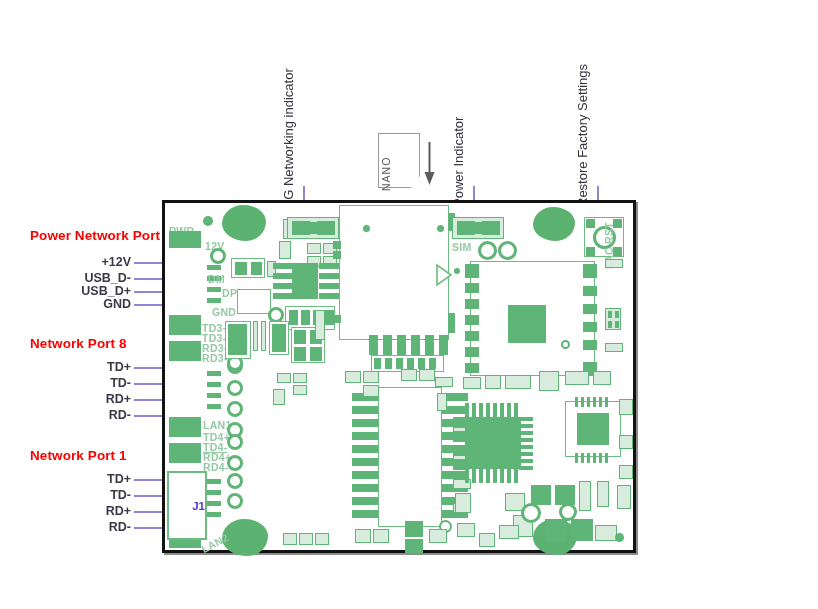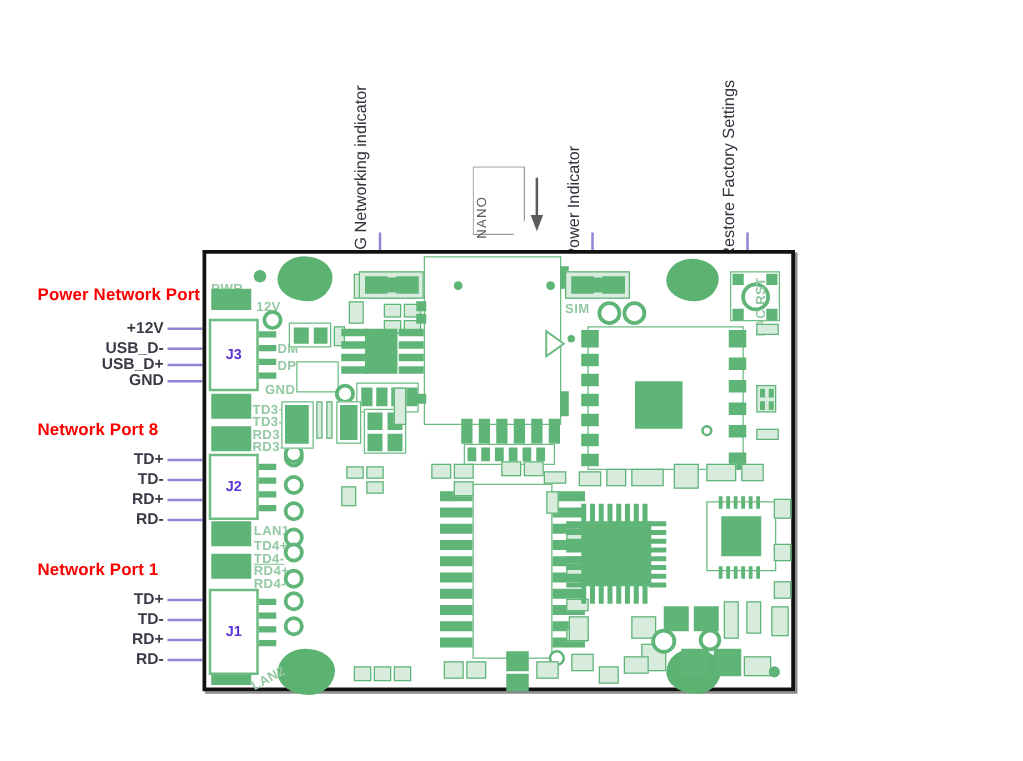--- a/index.html
+++ b/index.html
@@ -271,51 +271,45 @@
       <div class="blob" style="left:57px; top:316px; width:46px; height:37px;"></div>
       <div class="blob" style="left:368px; top:316px; width:44px; height:36px;"></div>
 
       <div class="pad" style="left:4px; top:28px; width:32px; height:17px;"></div>
       <div class="pad" style="left:4px; top:112px; width:32px; height:20px;"></div>
       <div class="pad" style="left:4px; top:138px; width:32px; height:20px;"></div>
       <div class="pad" style="left:4px; top:214px; width:32px; height:20px;"></div>
       <div class="pad" style="left:4px; top:240px; width:32px; height:20px;"></div>
       <div class="pad" style="left:4px; top:325px; width:32px; height:20px;"></div>
 
-      <div class="conn" style="left:2px; top:52px; width:40px; height:58px;">
-        <span class="conn-id">J3</span>
-      </div>
       <div class="pad" style="left:42px; top:62px; width:14px; height:5px;"></div>
       <div class="pad" style="left:42px; top:73px; width:14px; height:5px;"></div>
       <div class="pad" style="left:42px; top:84px; width:14px; height:5px;"></div>
       <div class="pad" style="left:42px; top:95px; width:14px; height:5px;"></div>
-      <div class="silk" style="left:57px; top:70px;">DM</div>
+      <div class="silk" style="left:43px; top:70px;">DM</div>
       <div class="silk" style="left:57px; top:84px;">DP</div>
       <div class="silk" style="left:47px; top:103px;">GND</div>
 
       <div class="silk" style="left:37px; top:119px;">TD3+</div>
       <div class="silk" style="left:37px; top:129px;">TD3-</div>
       <div class="silk" style="left:37px; top:139px;">RD3+</div>
       <div class="silk" style="left:37px; top:149px;">RD3-</div>
 
-      <div class="conn" style="left:2px; top:160px; width:40px; height:53px;">
-        <span class="conn-id">J2</span>
-      </div>
       <div class="pad" style="left:42px; top:168px; width:14px; height:5px;"></div>
       <div class="pad" style="left:42px; top:179px; width:14px; height:5px;"></div>
       <div class="pad" style="left:42px; top:190px; width:14px; height:5px;"></div>
       <div class="pad" style="left:42px; top:201px; width:14px; height:5px;"></div>
 
       <div class="silk" style="left:38px; top:216px;">LAN1</div>
       <div class="silk" style="left:38px; top:228px;">TD4+</div>
       <div class="silk" style="left:38px; top:238px;text-decoration:underline;">TD4-</div>
       <div class="silk" style="left:38px; top:248px;">RD4+</div>
       <div class="silk" style="left:38px; top:258px;">RD4-</div>
 
-      <div class="conn" style="left:2px; top:268px; width:40px; height:69px;">
+      <div class="conn" style="left:2px; top:268px; width:40px; height:69px;justify-content:flex-end;">
         <span class="conn-id">J1</span>
       </div>
       <div class="pad" style="left:42px; top:276px; width:14px; height:5px;"></div>
       <div class="pad" style="left:42px; top:287px; width:14px; height:5px;"></div>
       <div class="pad" style="left:42px; top:298px; width:14px; height:5px;"></div>
       <div class="pad" style="left:42px; top:309px; width:14px; height:5px;"></div>
       <div class="silk rot-lan" style="left:40px; top:340px;">LAN2</div>
 
       <div class="ring" style="left:62px; top:155px; width:16px; height:16px;"></div>
       <div class="ring" style="left:62px; top:177px; width:16px; height:16px;"></div>

